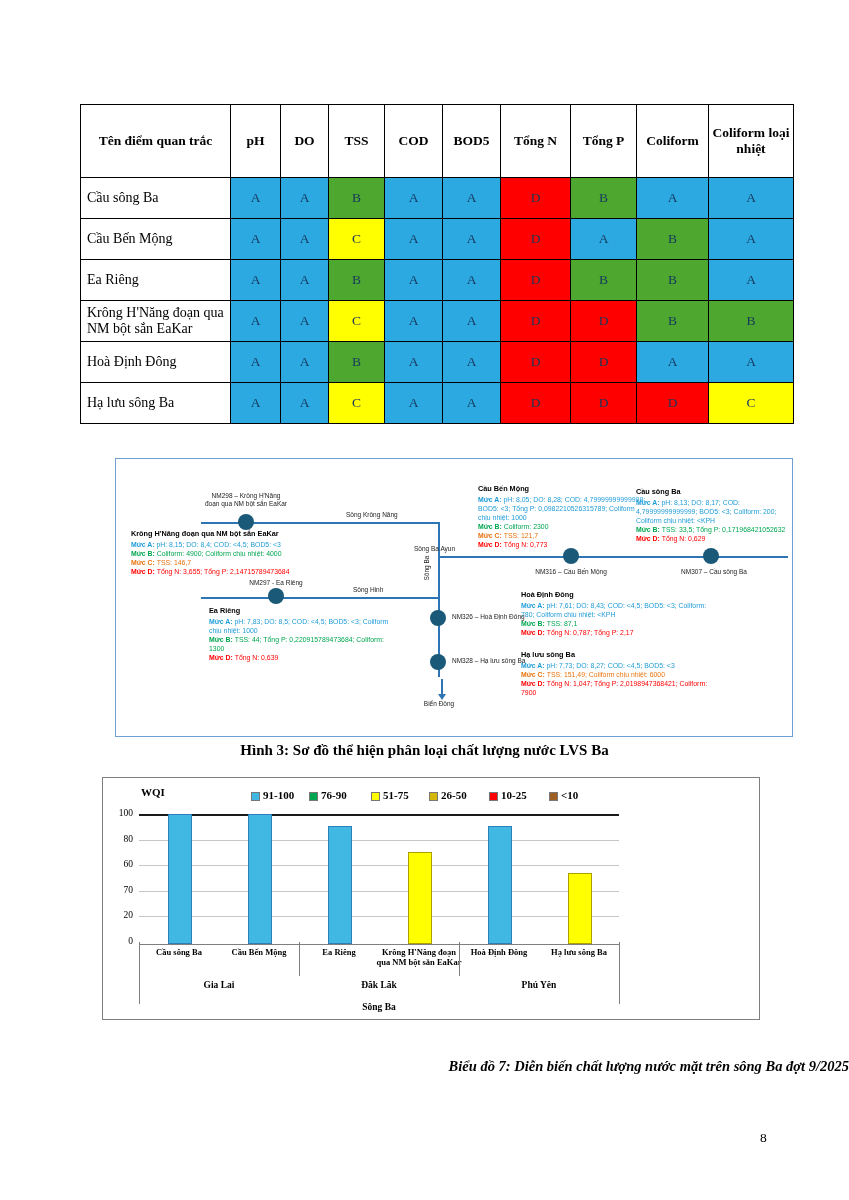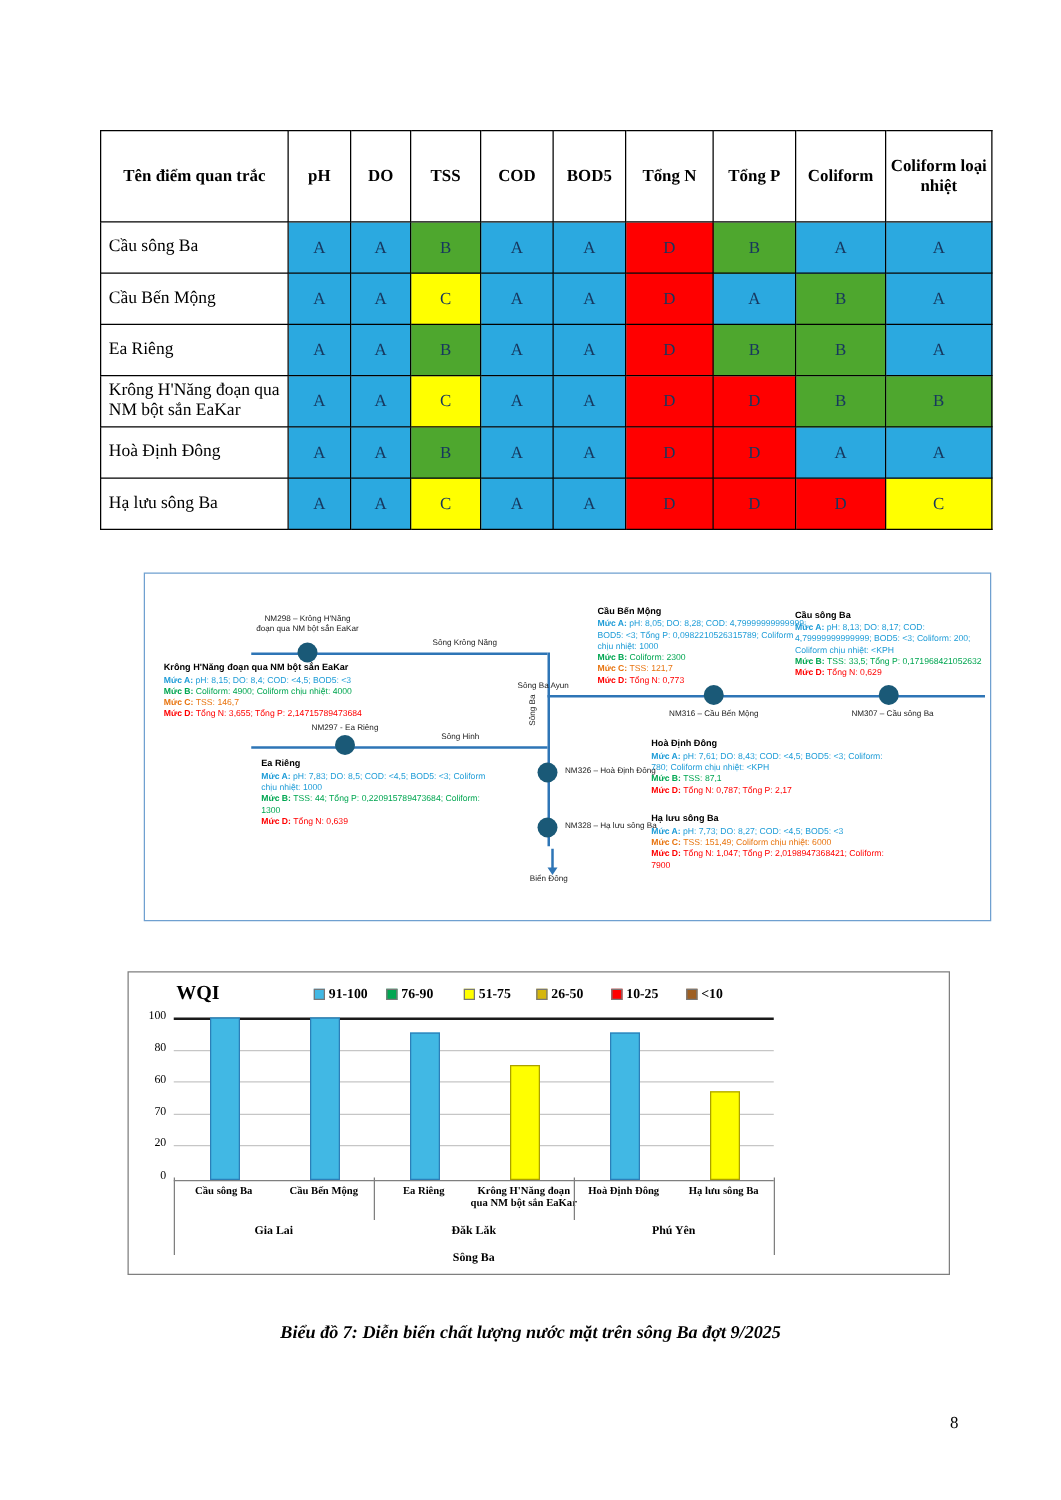--- a/index.html
+++ b/index.html
@@ -21,31 +21,31 @@
   .center{text-align:center;}
   .vtext{transform:rotate(-90deg);transform-origin:center;}
   .arrowhead{position:absolute;width:0;height:0;border-left:4px solid transparent;border-right:4px solid transparent;border-top:6px solid #2E75B6;}
   .ann{position:absolute;font-family:"Liberation Sans",sans-serif;font-size:6.9px;line-height:1.32;}
   .ann-title{font-weight:bold;color:#000;font-size:7.3px;margin-bottom:1px;}
   .ann-line .lvl{font-weight:bold;}
   .fig-caption{position:absolute;top:742px;left:0;width:100%;text-align:center;font-weight:bold;font-size:15px;}
 
   
   .chart-frame{position:absolute;left:102px;top:777px;width:656px;height:241px;border:1px solid #7f7f7f;background:#fff;}
-  .wqi-label{position:absolute;left:38px;top:8px;font-weight:bold;font-size:16px;}
+  .wqi-label{position:absolute;left:38px;top:8px;font-weight:bold;font-size:11px;}
   .legend-item{position:absolute;top:11px;font-size:11px;font-weight:bold;white-space:nowrap;}
   .legend-item .sw{display:inline-block;width:7px;height:7px;margin-right:3px;vertical-align:middle;border:0.5px solid #777;}
   .plot{position:absolute;left:36px;top:36px;width:480px;height:128px;border-top:2.5px solid #1a1a1a;border-bottom:1.2px solid #7f7f7f;}
   .grid{position:absolute;left:36px;width:480px;height:1px;background:#C6C6C6;}
   .ytick{position:absolute;width:26px;text-align:right;font-size:9.5px;}
   .bar{position:absolute;border-style:solid;border-width:1px;}
   .catlab{position:absolute;text-align:center;font-size:8.5px;font-weight:bold;line-height:1.2;}
   .grouplab{position:absolute;text-align:center;font-size:9.5px;font-weight:bold;}
   .sep{position:absolute;width:1px;background:#7f7f7f;}
-  .chart-caption{position:absolute;top:1058px;left:0;width:100%;text-align:center;font-weight:bold;font-style:italic;font-size:14.5px;}
+  .chart-caption{position:absolute;top:1058px;left:0;width:100%;text-align:right;font-weight:bold;font-style:italic;font-size:14.5px;}
   .pagenum{position:absolute;left:760px;top:1130px;font-size:13.5px;}
 </style>
 </head>
 <body>
 
 <div id="page">
 
 
   <table class="wq">
     <colgroup>
@@ -213,20 +213,21 @@
         <div class="ann-line" style="color: rgb(255, 0, 0);"><span class="lvl">Mức D: </span>Tổng N: 0,787; Tổng P: 2,17</div>
       </div>
     <div class="ann" style="left:405px;top:191px;width:188px;">
         <div class="ann-title">Hạ lưu sông Ba</div>
         <div class="ann-line" style="color: rgb(30, 156, 215);"><span class="lvl">Mức A: </span>pH: 7,73; DO: 8,27; COD: &lt;4,5; BOD5: &lt;3</div>
         <div class="ann-line" style="color: rgb(232, 116, 15);"><span class="lvl">Mức C: </span>TSS: 151,49; Coliform chịu nhiệt: 6000</div>
         <div class="ann-line" style="color: rgb(255, 0, 0);"><span class="lvl">Mức D: </span>Tổng N: 1,047; Tổng P: 2,0198947368421; Coliform: 7900</div>
       </div>
   </div>
 
+  <div class="fig-caption">Hình 3: Sơ đồ thể hiện phân loại chất lượng nước LVS Ba</div>
 
   <div class="chart-frame">
     <div class="wqi-label">WQI</div>
     <div class="plot"></div>
   <div class="legend-item" style="left: 148px;"><span class="sw" style="background: rgb(65, 184, 228);"></span><span>91-100</span></div>
       <div class="legend-item" style="left: 206px; text-align: center;"><span class="sw" style="background: rgb(0, 166, 81);"></span><span>76-90</span></div>
       <div class="legend-item" style="left: 268px;"><span class="sw" style="background: rgb(255, 255, 0);"></span><span>51-75</span></div>
       <div class="legend-item" style="left: 326px;"><span class="sw" style="background: rgb(213, 182, 10);"></span><span>26-50</span></div>
       <div class="legend-item" style="left: 386px;"><span class="sw" style="background: rgb(255, 0, 0);"></span><span>10-25</span></div>
       <div class="legend-item" style="left: 446px;"><span class="sw" style="background: rgb(158, 95, 34);"></span><span>&lt;10</span></div>

